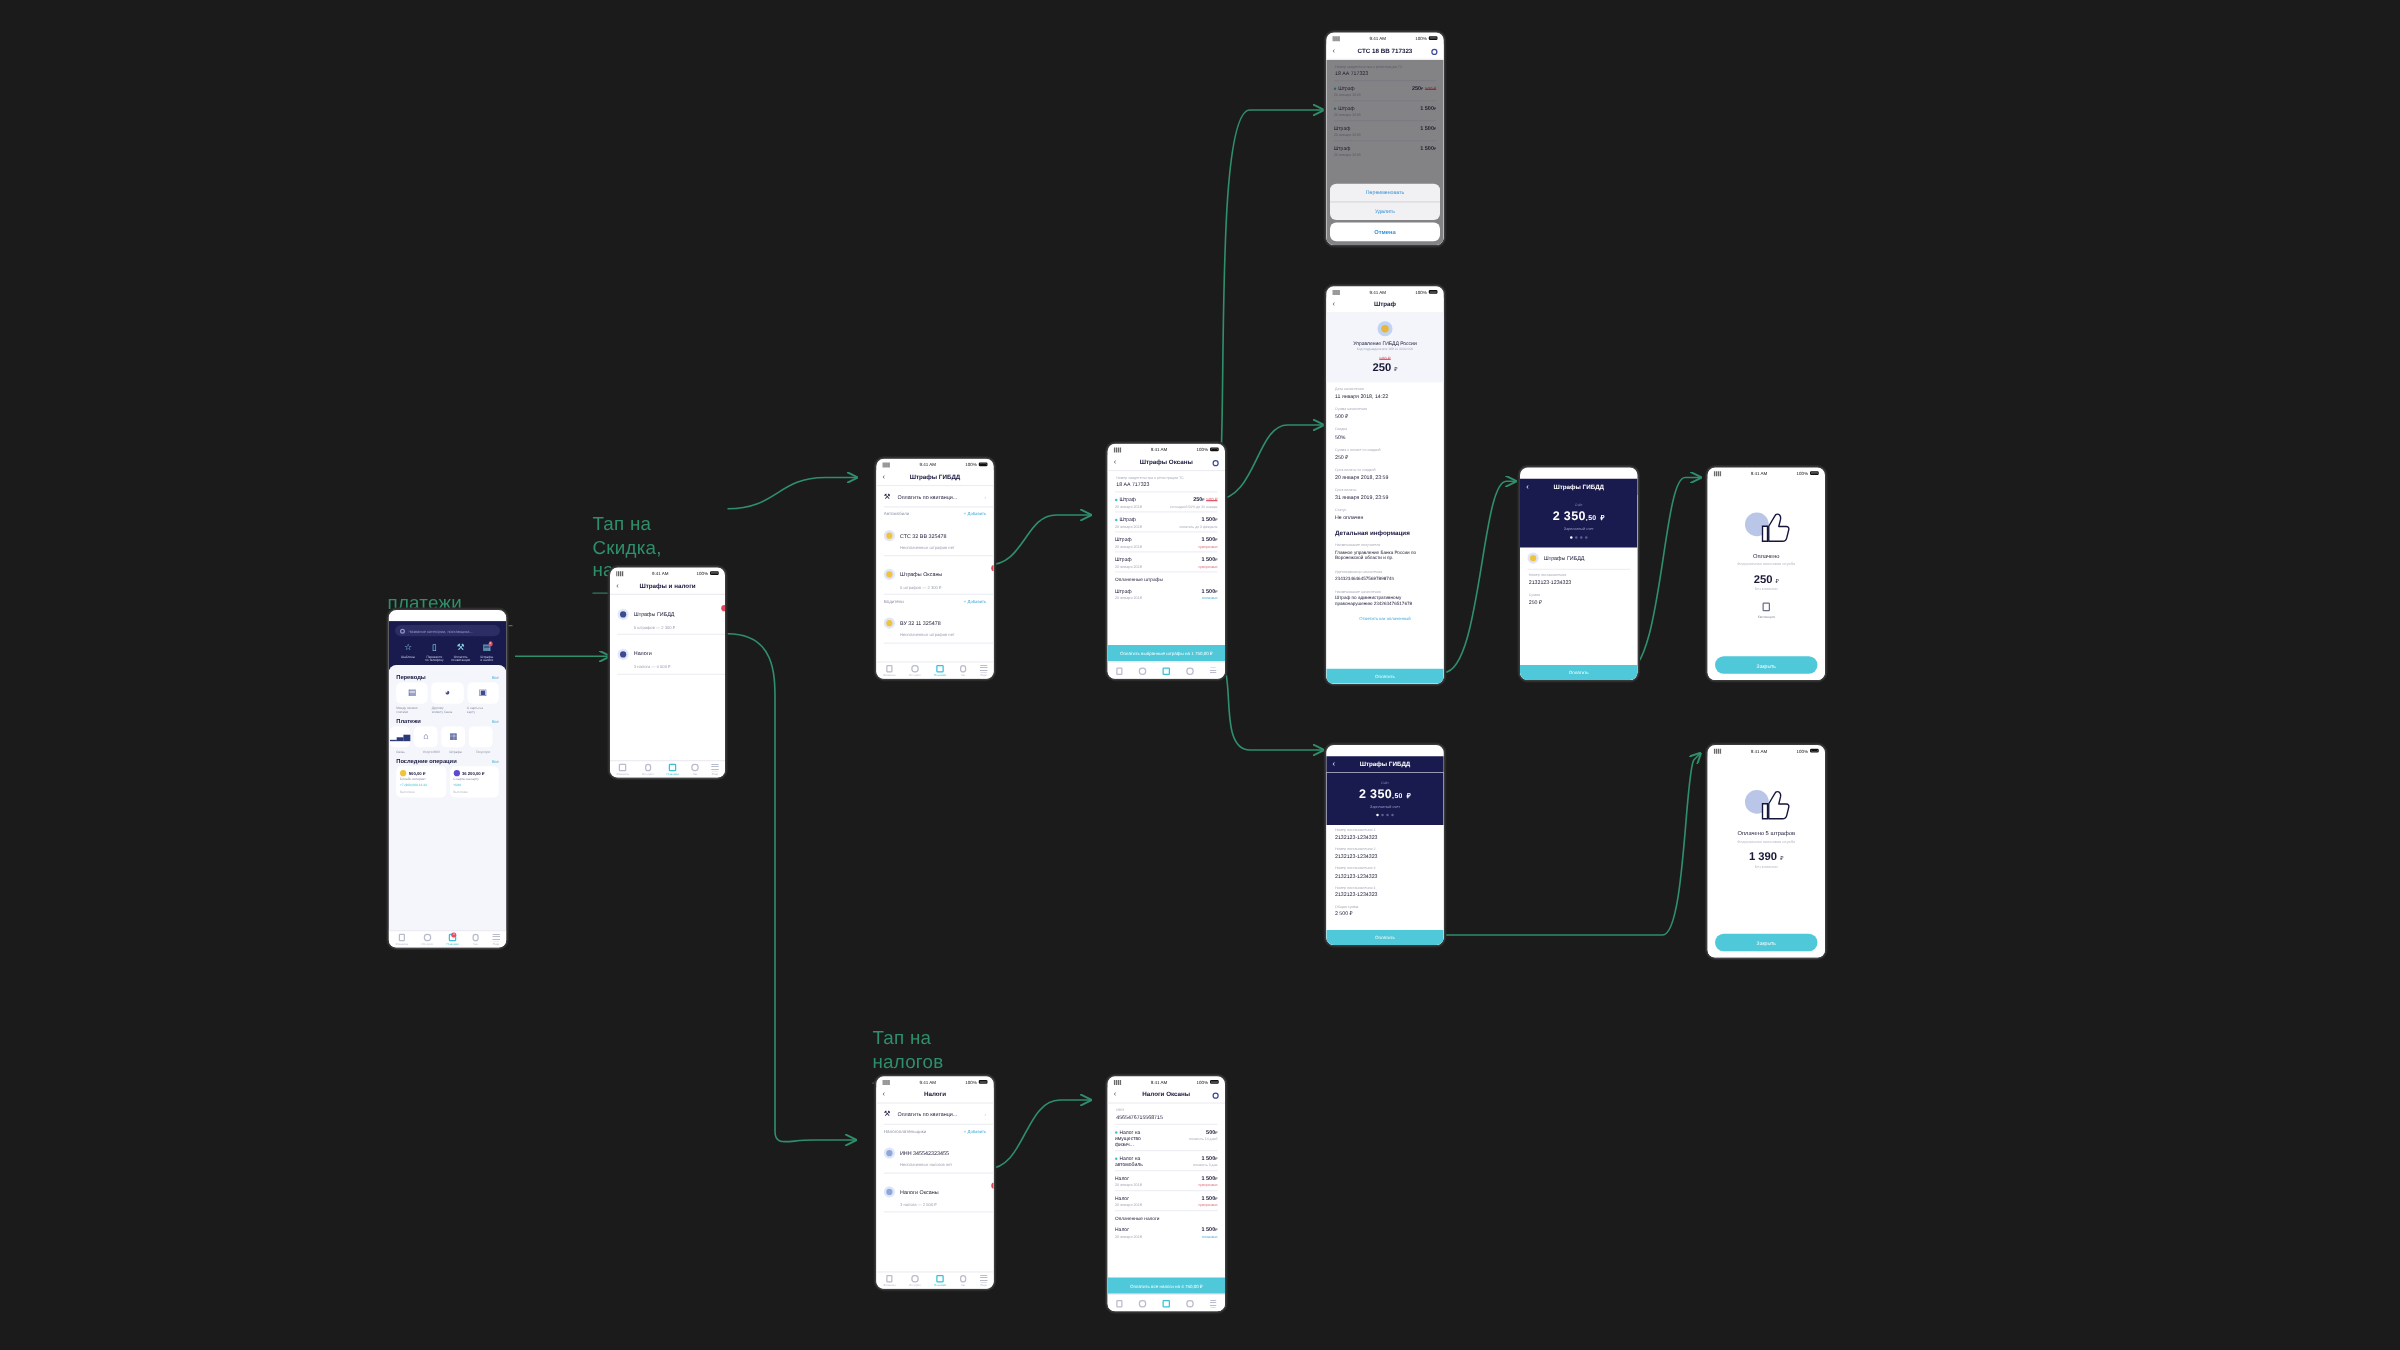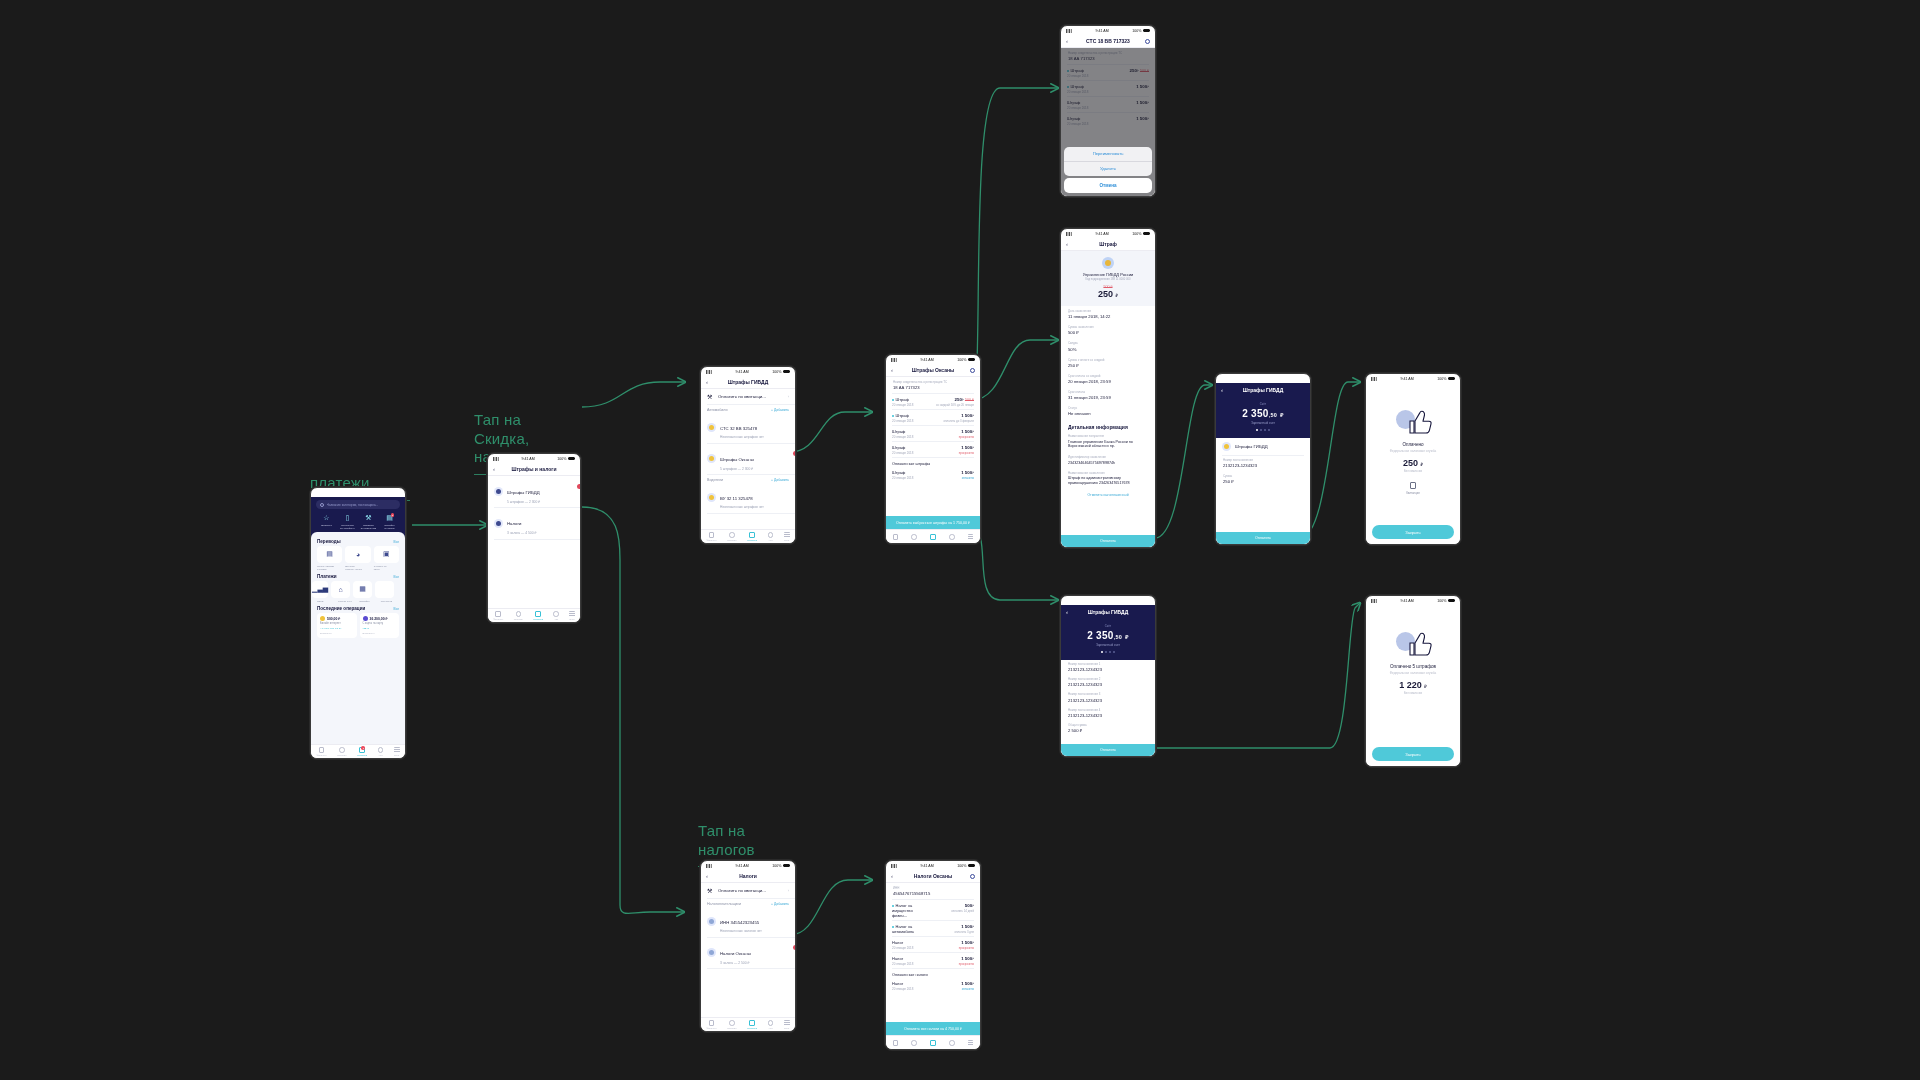--- a/index.html
+++ b/index.html
@@ -912,21 +912,21 @@
       <div class="success">
         <div class="thumb-wrap">
           <span class="blob"></span>
           <svg width="34" height="26" viewBox="0 0 34 26" style="position:absolute;left:8px;top:0;">
             <path d="M6,12 L6,24 L10,24 L10,12 Z" fill="#fff" stroke="#16163c" stroke-width="1.1"></path>
             <path d="M11,12 L11,24 L22,24 C24,24 25,23 25.4,21.3 L27,14.8 C27.4,13.2 26.5,12.2 25,12.2 L19,12.2 L20.4,6.5 C20.9,4.2 19.7,2.3 17.8,2.3 C16.8,2.3 16.2,2.9 15.8,3.9 L11,12 Z" fill="#fff" stroke="#16163c" stroke-width="1.1" stroke-linejoin="round"></path>
           </svg>
         </div>
         <div class="succ-title">Оплачено 5 штрафов</div>
         <div class="succ-sub">Федеральная налоговая служба</div>
-        <div class="succ-amt"><span>1 220</span> <small>₽</small></div>
+        <div class="succ-amt"><span>1 390</span> <small>₽</small></div>
         <div class="succ-fee">Без комиссии</div>
       </div>
       <div class="cta pill">Закрыть</div>
     </div>
   </div>
 
   <div class="phone shadowed" style="left:700px; top:860px; width:96px; height:172px;">
     <div class="statusbar">
       <span class="sb-left">
           <span class="sb-bars"></span>

